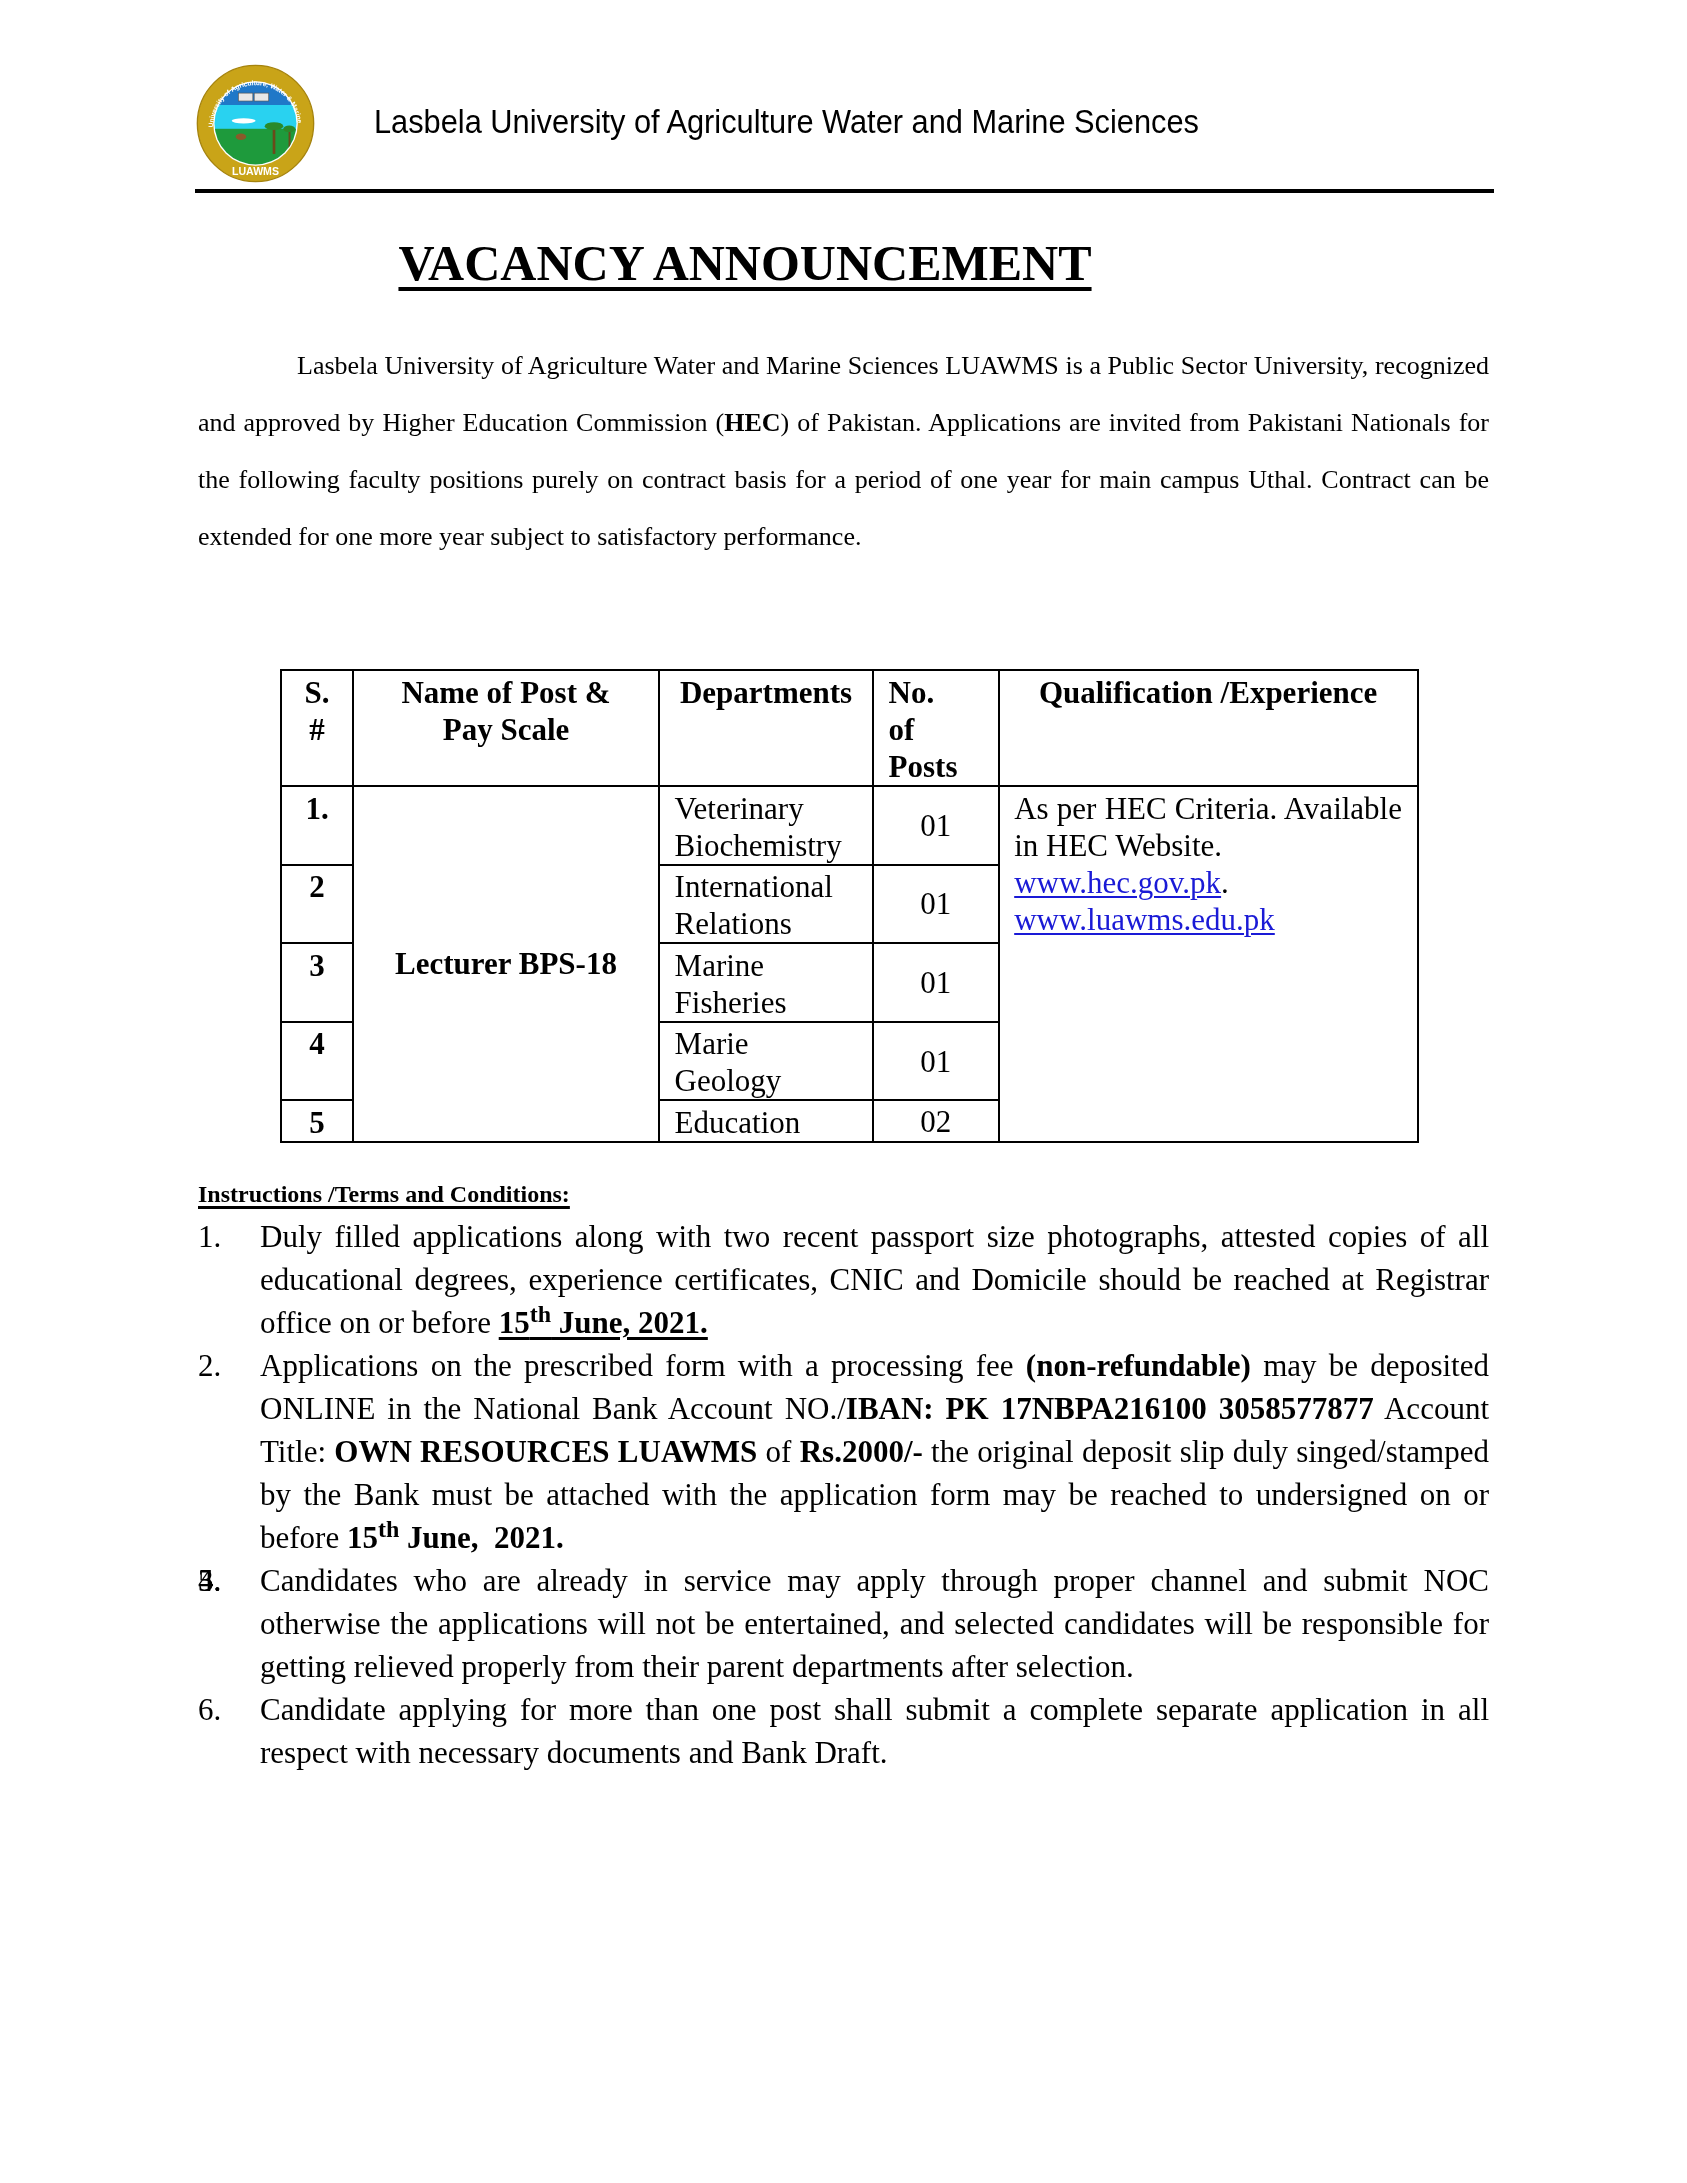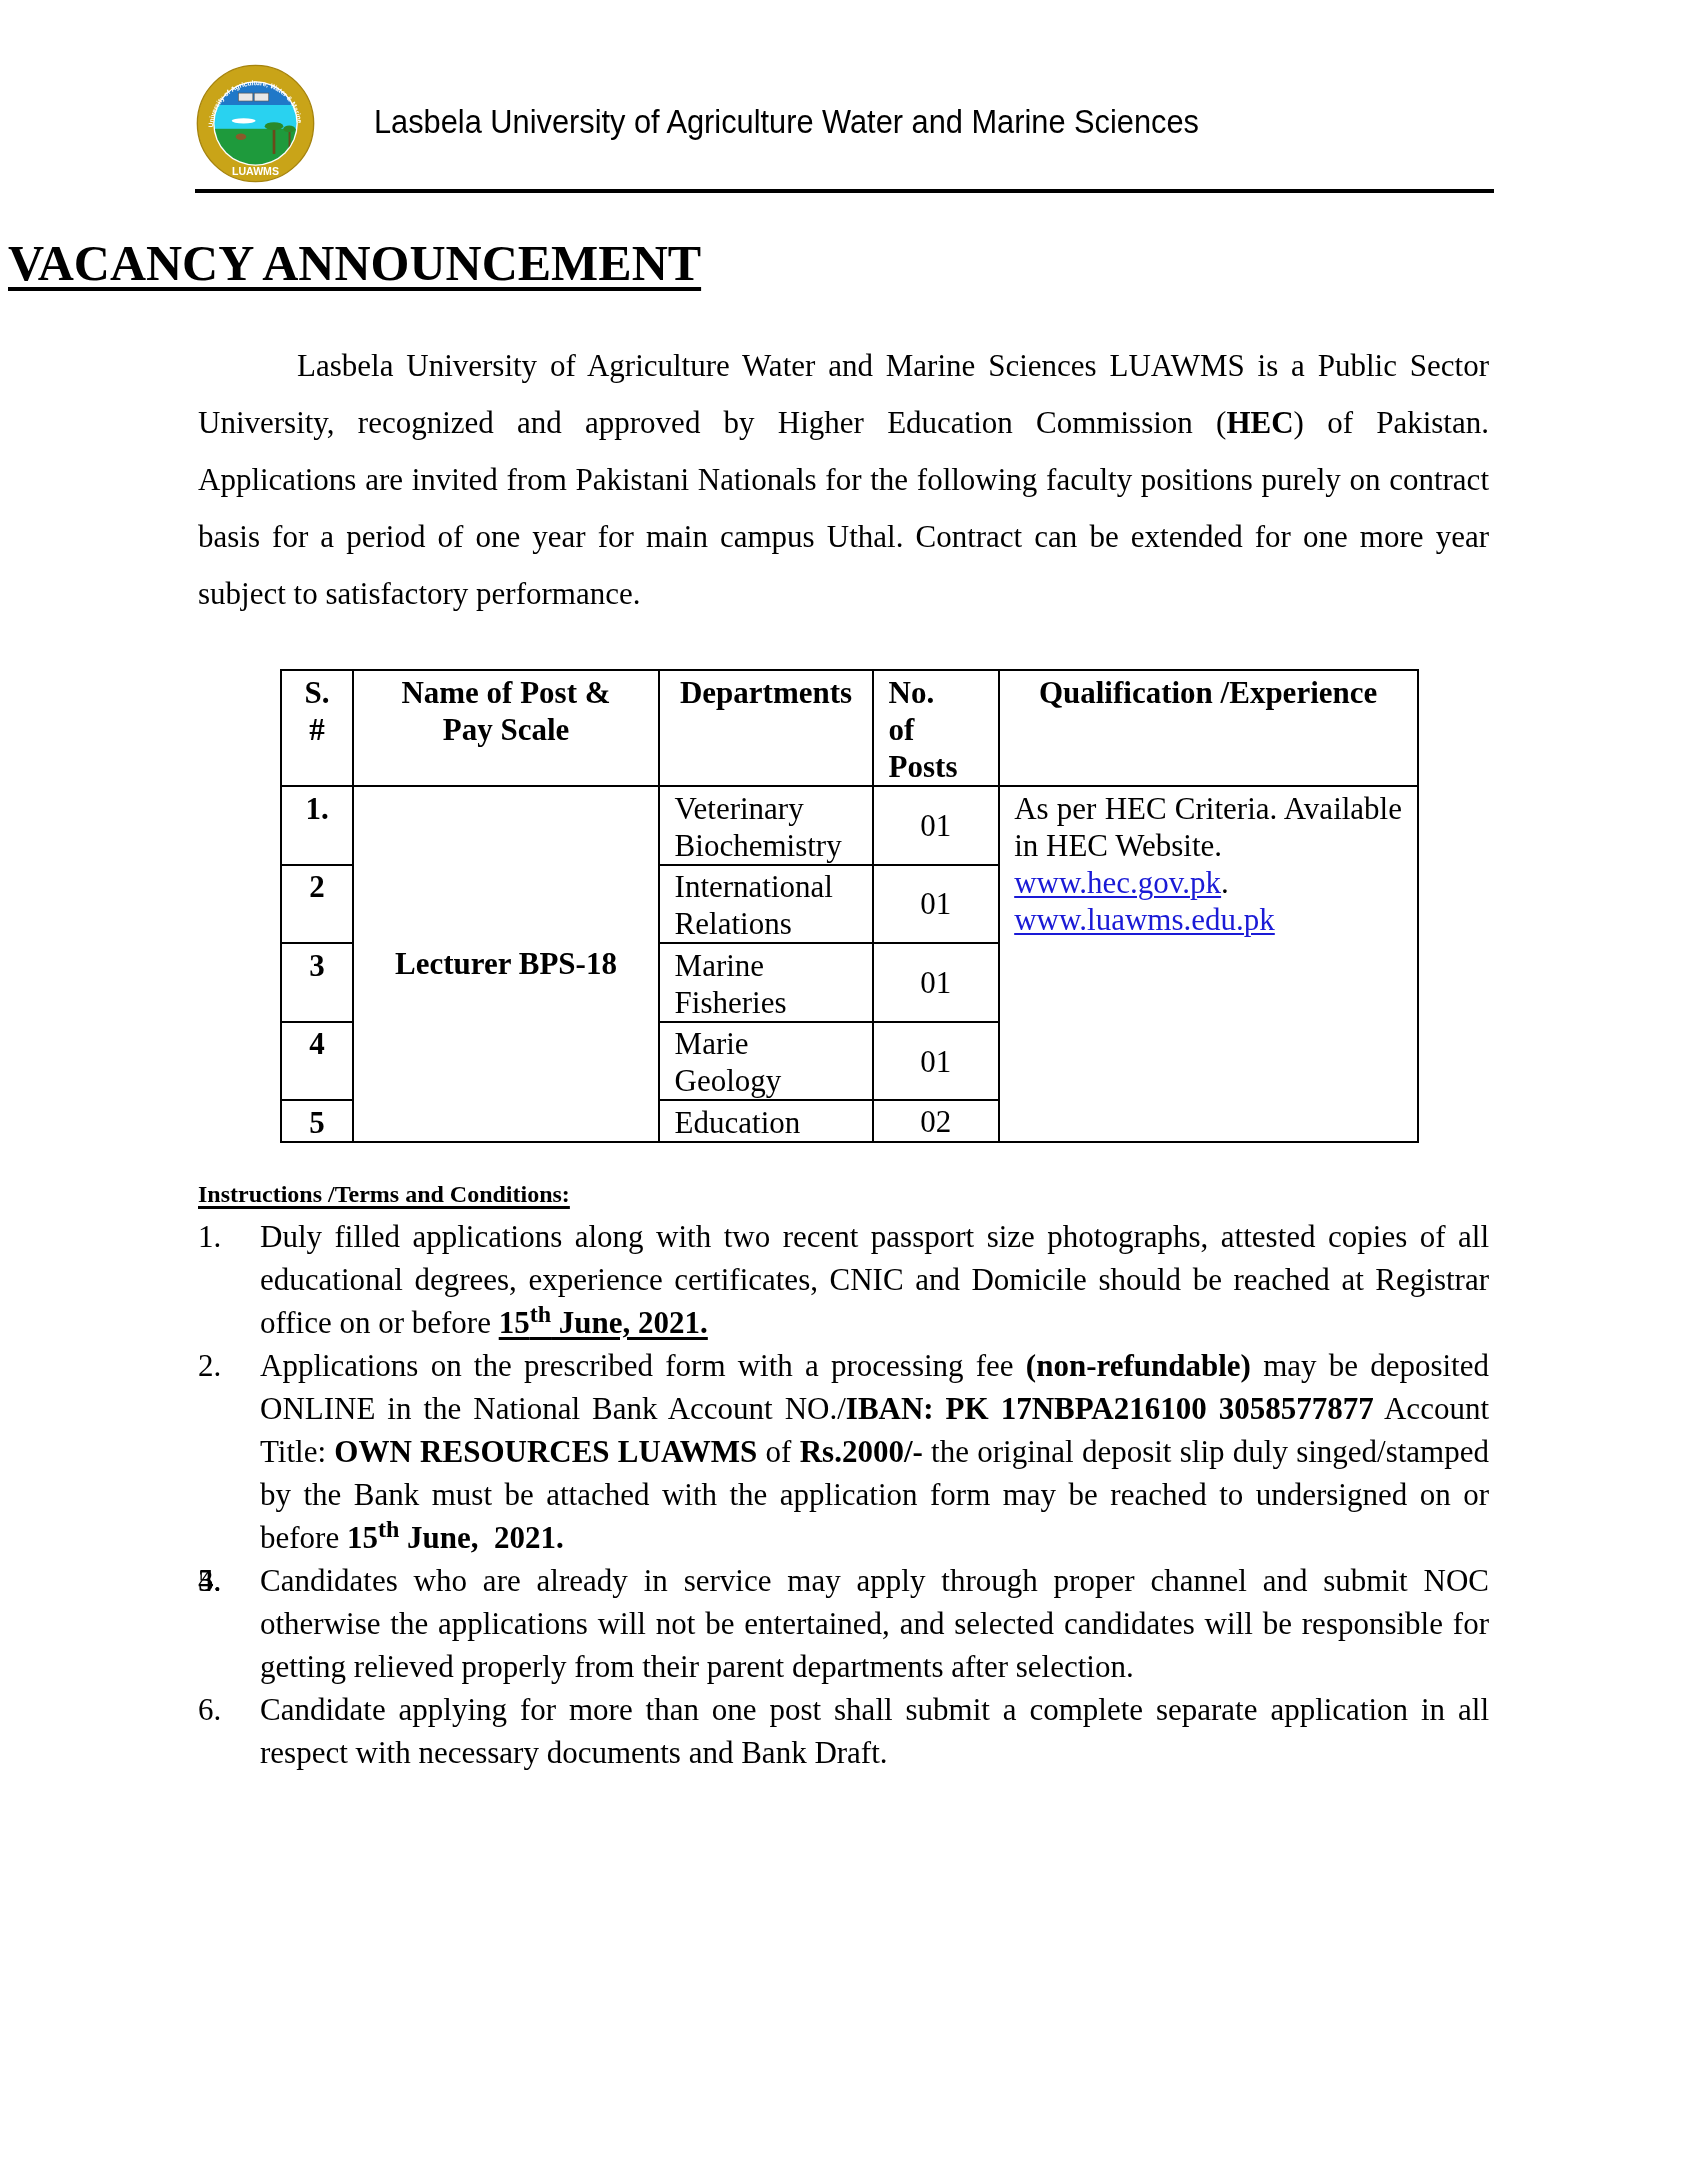--- a/index.html
+++ b/index.html
@@ -10,26 +10,26 @@
 
   
   #logo { left: 196px; top: 64px; width: 119px; height: 119px; }
 
   
   #org-header { left: 374px; top: 98px; font-size: 34px; line-height: 46px; white-space: nowrap;
     transform-origin: left top; transform: scaleX(0.905); }
   #header-rule { left: 195px; top: 189px; width: 1299px; height: 4px; background: #000; }
 
   
-  #title { left: 8px; width: 1490px; top: 233px; font-size: 50px; font-weight: bold;
+  #title { left: 0; width: 1490px; top: 233px; text-align: center; font-size: 50px; font-weight: bold;
     line-height: 60px; }
   #title span { text-decoration: underline; text-decoration-thickness: 4px; text-underline-offset: 6.6px; }
 
   
-  #intro { left: 198px; top: 337px; width: 1291px; font-size: 31px; line-height: 57px; text-align: justify;
+  #intro { left: 198px; top: 337px; width: 1291px; font-size: 26px; line-height: 57px; text-align: justify;
     text-indent: 99px; }
   #intro b { font-weight: bold; }
 
   
   #vacancy-table { left: 280px; top: 669px; border-collapse: collapse; font-size: 31px; line-height: 37px; }
   #vacancy-table td, #vacancy-table th { border: 2px solid #000; padding: 0; vertical-align: top; }
   #vacancy-table th { font-weight: bold; text-align: center; padding-top: 2.6px; }
   .c-sn { width: 70px; }
   .c-post { width: 304px; }
   .c-dept { width: 212px; }

